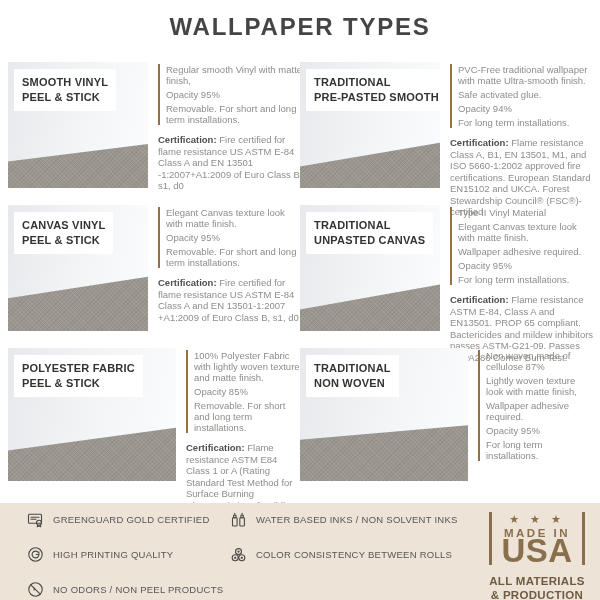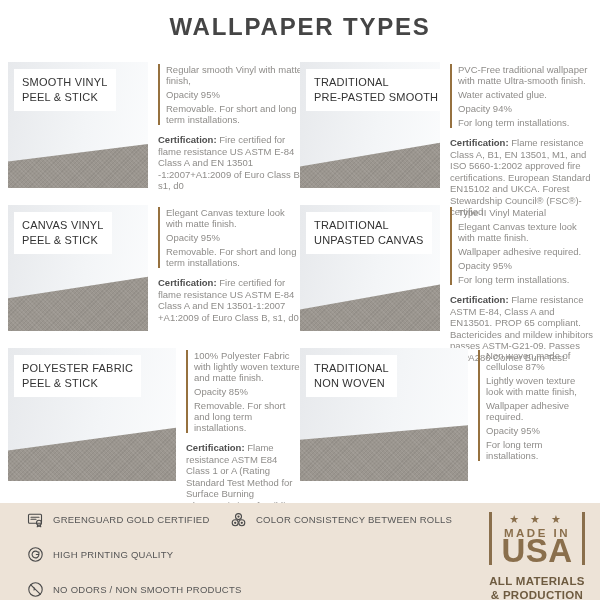--- a/index.html
+++ b/index.html
@@ -30,21 +30,21 @@
       #9b968f;
   }
   .f0{clip-path:polygon(0 79%,100% 65%,100% 100%,0 100%);}
   .f1{clip-path:polygon(0 83%,100% 64%,100% 100%,0 100%);}
   .f2{clip-path:polygon(0 74%,100% 57%,100% 100%,0 100%);}
   .f3{clip-path:polygon(0 83%,100% 63%,100% 100%,0 100%);}
   .f4{clip-path:polygon(0 77%,100% 60%,100% 100%,0 100%);}
   .f5{clip-path:polygon(0 69%,100% 58%,100% 100%,0 100%);}
   .label{
     position:absolute;top:7px;left:6px;background:rgba(255,255,255,.97);
-    padding:6px 8px;font-size:11px;font-weight:normal;line-height:15px;
+    padding:6px 8px;font-size:11px;font-weight:bold;line-height:15px;
     color:#333333;letter-spacing:.2px;white-space:nowrap;
   }
   .info{margin-left:10px;width:145px;padding-top:2px;}
   .desc{border-left:2px solid #96713f;padding-left:6px;}
   .desc p{margin:0 0 3px 0;font-size:9.5px;line-height:11px;color:#8f8d8a;}
   .desc p:last-child{margin-bottom:0;}
   .cert{margin:9px 0 0 0;font-size:9.5px;line-height:11.5px;color:#8f8d8a;}
   .cert b{color:#4f4f4f;}
   .cert span{white-space:pre-line;}
   
@@ -91,21 +91,21 @@
   <div class="sample">
     <div class="floor f1"></div>
     <div class="label">
       <div>TRADITIONAL</div>
       <div>PRE-PASTED SMOOTH</div>
     </div>
   </div>
   <div class="info">
     <div class="desc">
         <p>PVC-Free traditional wallpaper with matte Ultra-smooth finish.</p>
-        <p>Water activated glue.</p>
+        <p>Safe activated glue.</p>
         <p>Opacity 94%</p>
         <p>For long term installations.</p>
       </div>
     <p class="cert"><b>Certification:</b> <span>Flame resistance Class A, B1, EN 13501, M1, and ISO 5660-1:2002 approved fire certifications. European Standard EN15102 and UKCA. Forest Stewardship Council® (FSC®)-certified</span></p>
   </div>
 </div>
 
 <div class="card c2">
   <div class="sample">
     <div class="floor f2"></div>
@@ -206,35 +206,47 @@
       <span class="flabel">HIGH PRINTING QUALITY</span>
     </div>
     <div class="feat">
       <span class="ficon">
         <svg viewBox="0 0 17 17" width="17" height="17">
             <circle cx="8.5" cy="8.5" r="6.7"></circle>
             <line x1="3.8" y1="3.8" x2="13.2" y2="13.2"></line>
             <path d="M6.4 6.4q1.7.7.6 2.6"></path>
           </svg>
       </span>
-      <span class="flabel">NO ODORS / NON SMOOTH PRODUCTS</span>
+      <span class="flabel">NO ODORS / NON PEEL PRODUCTS</span>
     </div>
     <div class="feat">
       <span class="ficon">
         <svg viewBox="0 0 17 17" width="17" height="17">
             <line x1="3.5" y1="2" x2="3.5" y2="15"></line>
             <line x1="7" y1="3.5" x2="7" y2="13.5"></line>
             <path d="M12.8 3.5L7.6 8.5l5.2 5"></path>
           </svg>
       </span>
       <span class="flabel">HIGH SCRATCH RESISTANCE</span>
     </div>
   </div>
 
   <div class="feat-col col-b">
+    <div class="feat">
+      <span class="ficon">
+        <svg viewBox="0 0 17 17" width="17" height="17">
+            <rect x="2.5" y="6.8" width="4.6" height="8.2" rx="0.8"></rect>
+            <rect x="3.6" y="4.2" width="2.4" height="2.6"></rect>
+            <rect x="9.8" y="6.8" width="4.6" height="8.2" rx="0.8"></rect>
+            <rect x="10.9" y="4.2" width="2.4" height="2.6"></rect>
+            <path d="M4.8 2.4v1M12.1 2.4v1"></path>
+          </svg>
+      </span>
+      <span class="flabel">WATER BASED INKS / NON SOLVENT INKS</span>
+    </div>
     <div class="feat">
       <span class="ficon">
         <svg viewBox="0 0 17 17" width="17" height="17">
             <circle cx="5.2" cy="11.8" r="3"></circle>
             <circle cx="11.8" cy="11.8" r="3"></circle>
             <circle cx="8.5" cy="5.6" r="3"></circle>
             <circle cx="5.2" cy="11.8" r="0.6"></circle>
             <circle cx="11.8" cy="11.8" r="0.6"></circle>
             <circle cx="8.5" cy="5.6" r="0.6"></circle>
           </svg>

